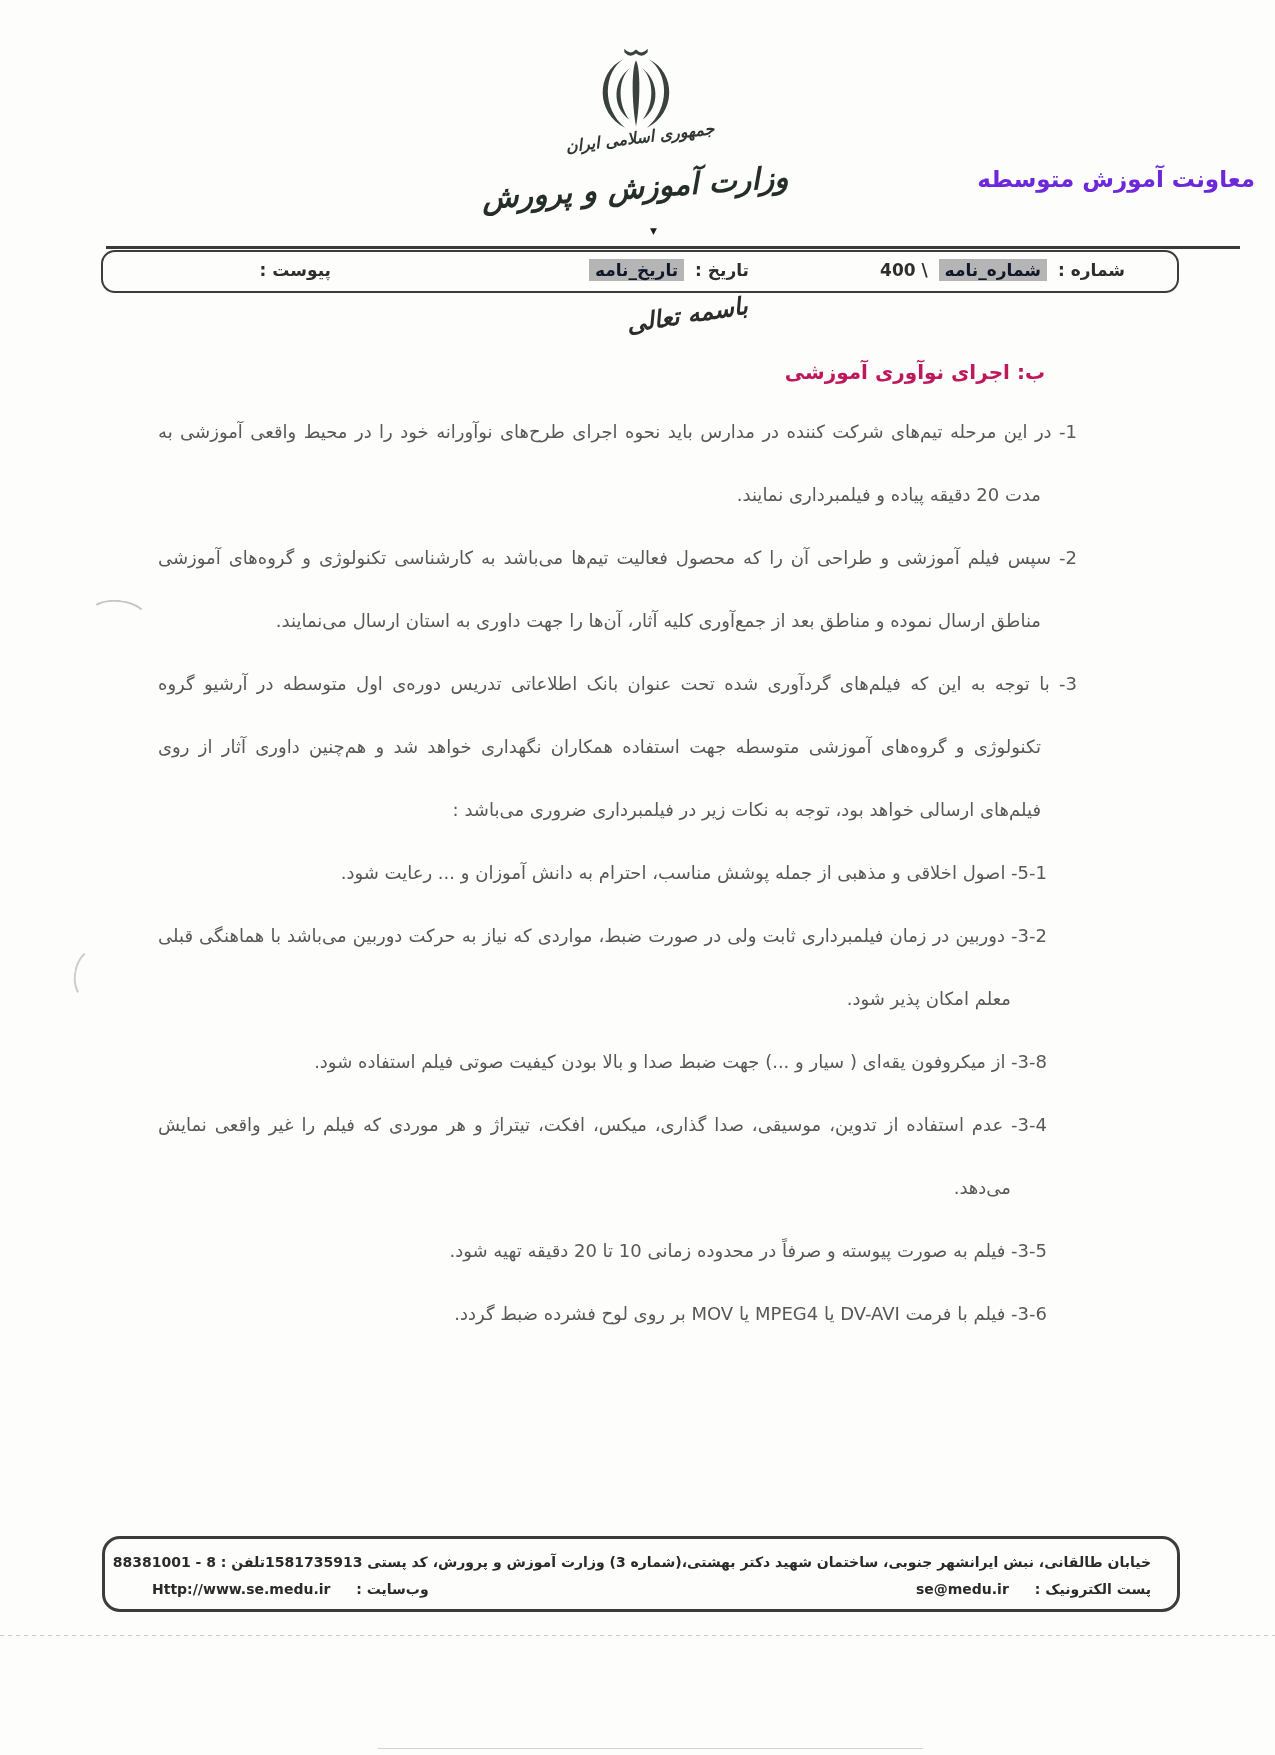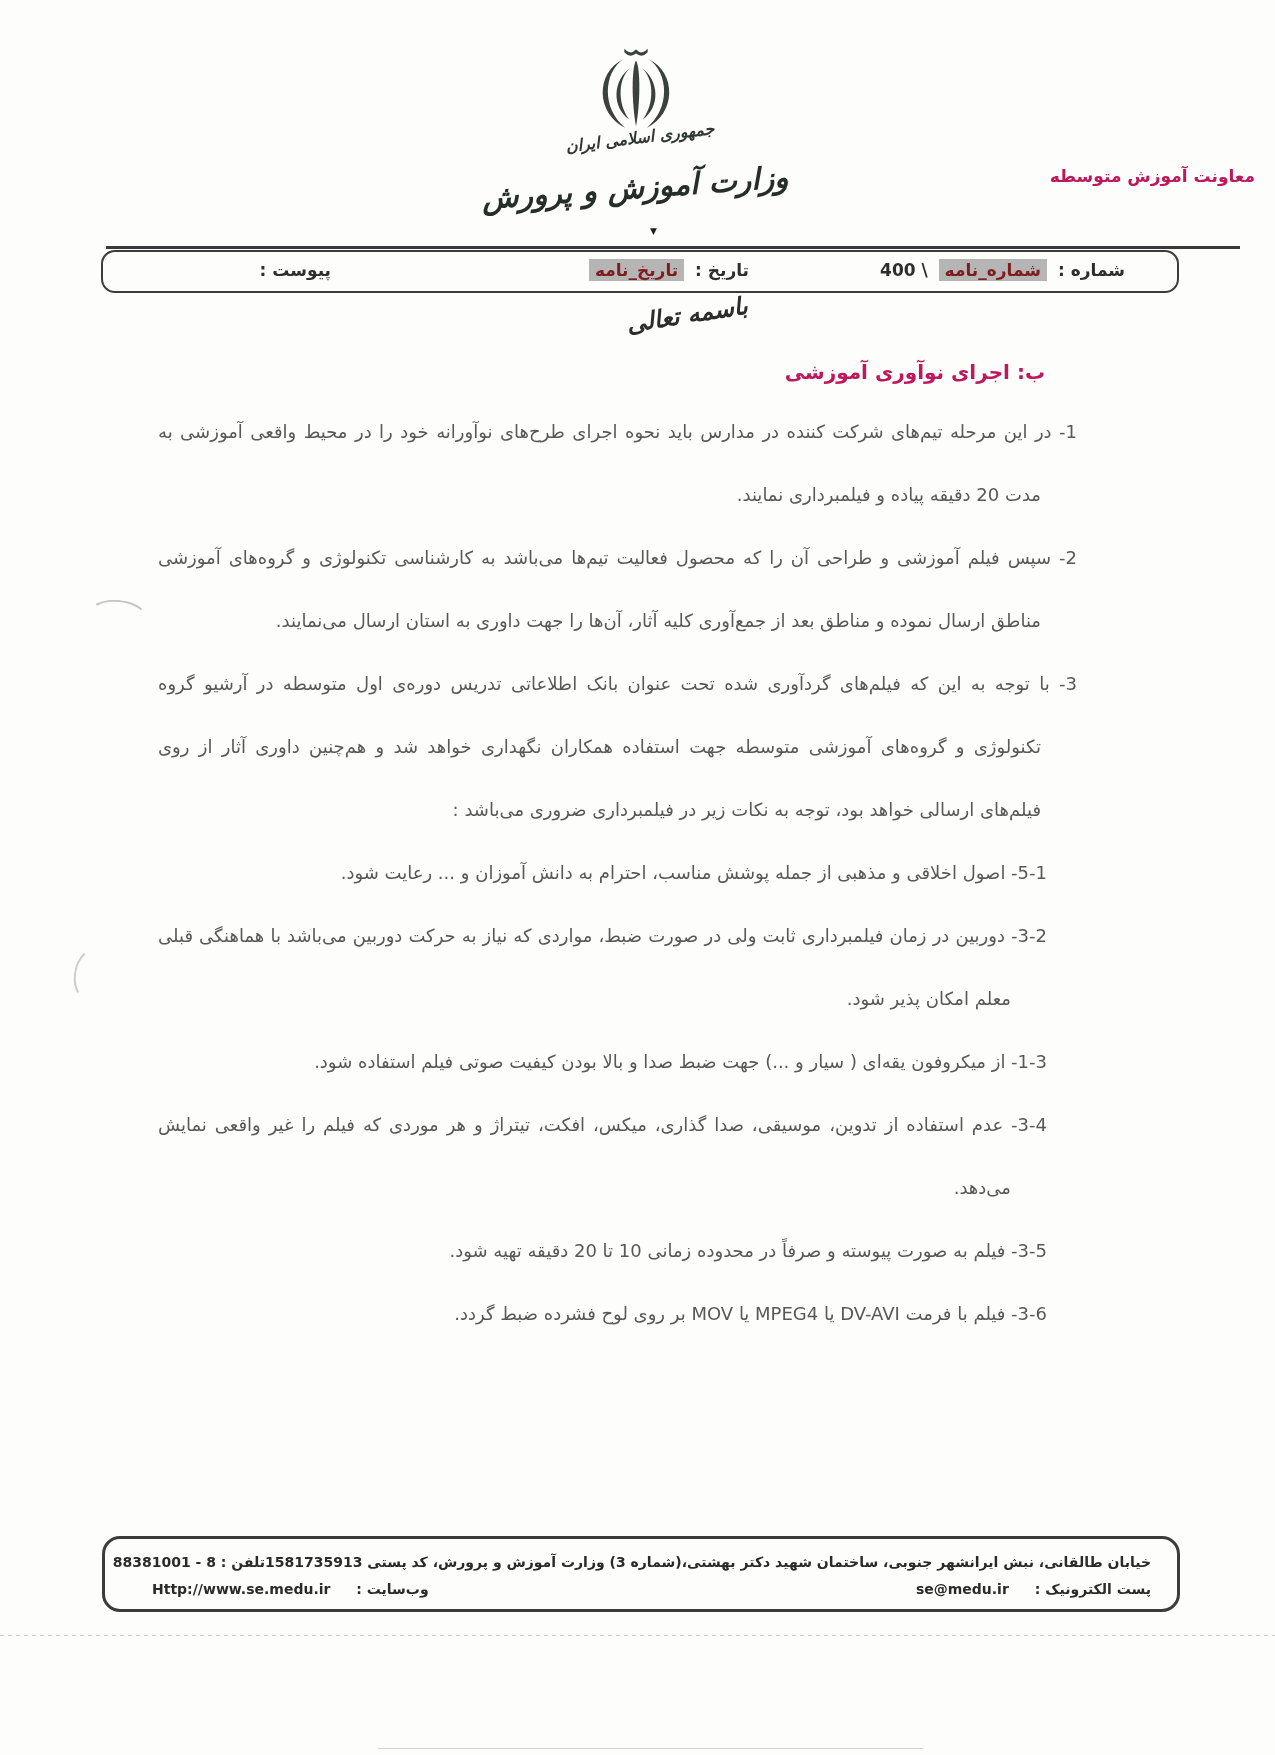--- a/index.html
+++ b/index.html
@@ -16,35 +16,35 @@
     font-size:16px;color:#2f3733;transform:rotate(-7deg);white-space:nowrap;
   }
   .ministry-cal{
     position:absolute;left:468px;top:170px;width:334px;text-align:center;
     font-family:"DejaVu Serif",serif;font-style:italic;font-weight:bold;
     font-size:30px;letter-spacing:1px;color:#262e2a;transform:rotate(-4deg);
     white-space:nowrap;
   }
   .division{
     position:absolute;right:20px;top:166px;direction:rtl;
-    font-weight:bold;font-size:17px;color:#be185d;white-space:nowrap;
+    font-weight:bold;font-size:23px;color:#6d28d9;white-space:nowrap;
   }
   .cal-mark{position:absolute;left:650px;top:226px;font-size:9px;color:#1d1d1d;}
   
   .ref-topline{position:absolute;left:106px;top:246px;width:1134px;height:3px;background:#3a3a3a;}
   .ref-bar{
     position:absolute;left:101px;top:250px;width:1078px;height:43px;
     border:2px solid #3c3c3c;border-radius:14px;direction:rtl;
     font-weight:bold;font-size:17px;color:#2e2e2e;box-sizing:border-box;
   }
   .ref-item{position:absolute;top:8px;white-space:nowrap;}
   .ref-number{right:52px;}
   .ref-date{right:428px;}
   .ref-attach{right:846px;}
-  .chip{background:#b5b5b5;color:#7f1d1d;padding:1px 6px;margin:0 5px;}
+  .chip{background:#b5b5b5;color:#0f172a;padding:1px 6px;margin:0 5px;}
   
   .bismillah{
     position:absolute;left:602px;top:300px;width:170px;text-align:center;
     font-family:"DejaVu Serif",serif;font-style:italic;font-weight:bold;
     font-size:24px;color:#2c2c2c;transform:rotate(-9deg);white-space:nowrap;
   }
   .body-text{
     position:absolute;left:158px;right:198px;top:356px;
     direction:rtl;text-align:justify;font-size:18px;line-height:63px;color:#585858;
   }
@@ -117,21 +117,21 @@
 
   <div class="bismillah">باسمه تعالی</div>
 
   <div class="body-text">
     <div class="section-heading">ب: اجرای نوآوری آموزشی</div>
     <p class="l1">1- در این مرحله تیم‌های شرکت کننده در مدارس باید نحوه اجرای طرح‌های نوآورانه خود را در محیط واقعی آموزشی به مدت 20 دقیقه پیاده و فیلمبرداری نمایند.</p>
     <p class="l1">2- سپس فیلم آموزشی و طراحی آن را که محصول فعالیت تیم‌ها می‌باشد به کارشناسی تکنولوژی و گروه‌های آموزشی مناطق ارسال نموده و مناطق بعد از جمع‌آوری کلیه آثار، آن‌ها را جهت داوری به استان ارسال می‌نمایند.</p>
     <p class="l1">3- با توجه به این که فیلم‌های گردآوری شده تحت عنوان بانک اطلاعاتی تدریس دوره‌ی اول متوسطه در آرشیو گروه تکنولوژی و گروه‌های آموزشی متوسطه جهت استفاده همکاران نگهداری خواهد شد و هم‌چنین داوری آثار از روی فیلم‌های ارسالی خواهد بود، توجه به نکات زیر در فیلمبرداری ضروری می‌باشد :</p>
     <p class="l2">5-1- اصول اخلاقی و مذهبی از جمله پوشش مناسب، احترام به دانش آموزان و ... رعایت شود.</p>
     <p class="l2">3-2- دوربین در زمان فیلمبرداری ثابت ولی در صورت ضبط، مواردی که نیاز به حرکت دوربین می‌باشد با هماهنگی قبلی معلم امکان پذیر شود.</p>
-    <p class="l2">1-3- از میکروفون یقه‌ای ( سیار و ...) جهت ضبط صدا و بالا بودن کیفیت صوتی فیلم استفاده شود.</p>
+    <p class="l2">3-8- از میکروفون یقه‌ای ( سیار و ...) جهت ضبط صدا و بالا بودن کیفیت صوتی فیلم استفاده شود.</p>
     <p class="l2">3-4- عدم استفاده از تدوین، موسیقی، صدا گذاری، میکس، افکت، تیتراژ و هر موردی که فیلم را غیر واقعی نمایش می‌دهد.</p>
     <p class="l2">3-5- فیلم به صورت پیوسته و صرفاً در محدوده زمانی 10 تا 20 دقیقه تهیه شود.</p>
     <p class="l2">3-6- فیلم با فرمت DV-AVI یا MPEG4 یا MOV بر روی لوح فشرده ضبط گردد.</p>
   </div>
 
   <div class="footer-box">
     <div class="f-row">
       <span>خیابان طالقانی، نبش ایرانشهر جنوبی، ساختمان شهید دکتر بهشتی،(شماره 3) وزارت آموزش و پرورش، کد پستی 1581735913</span>
       <span>تلفن : 8 - 88381001</span>
     </div>

